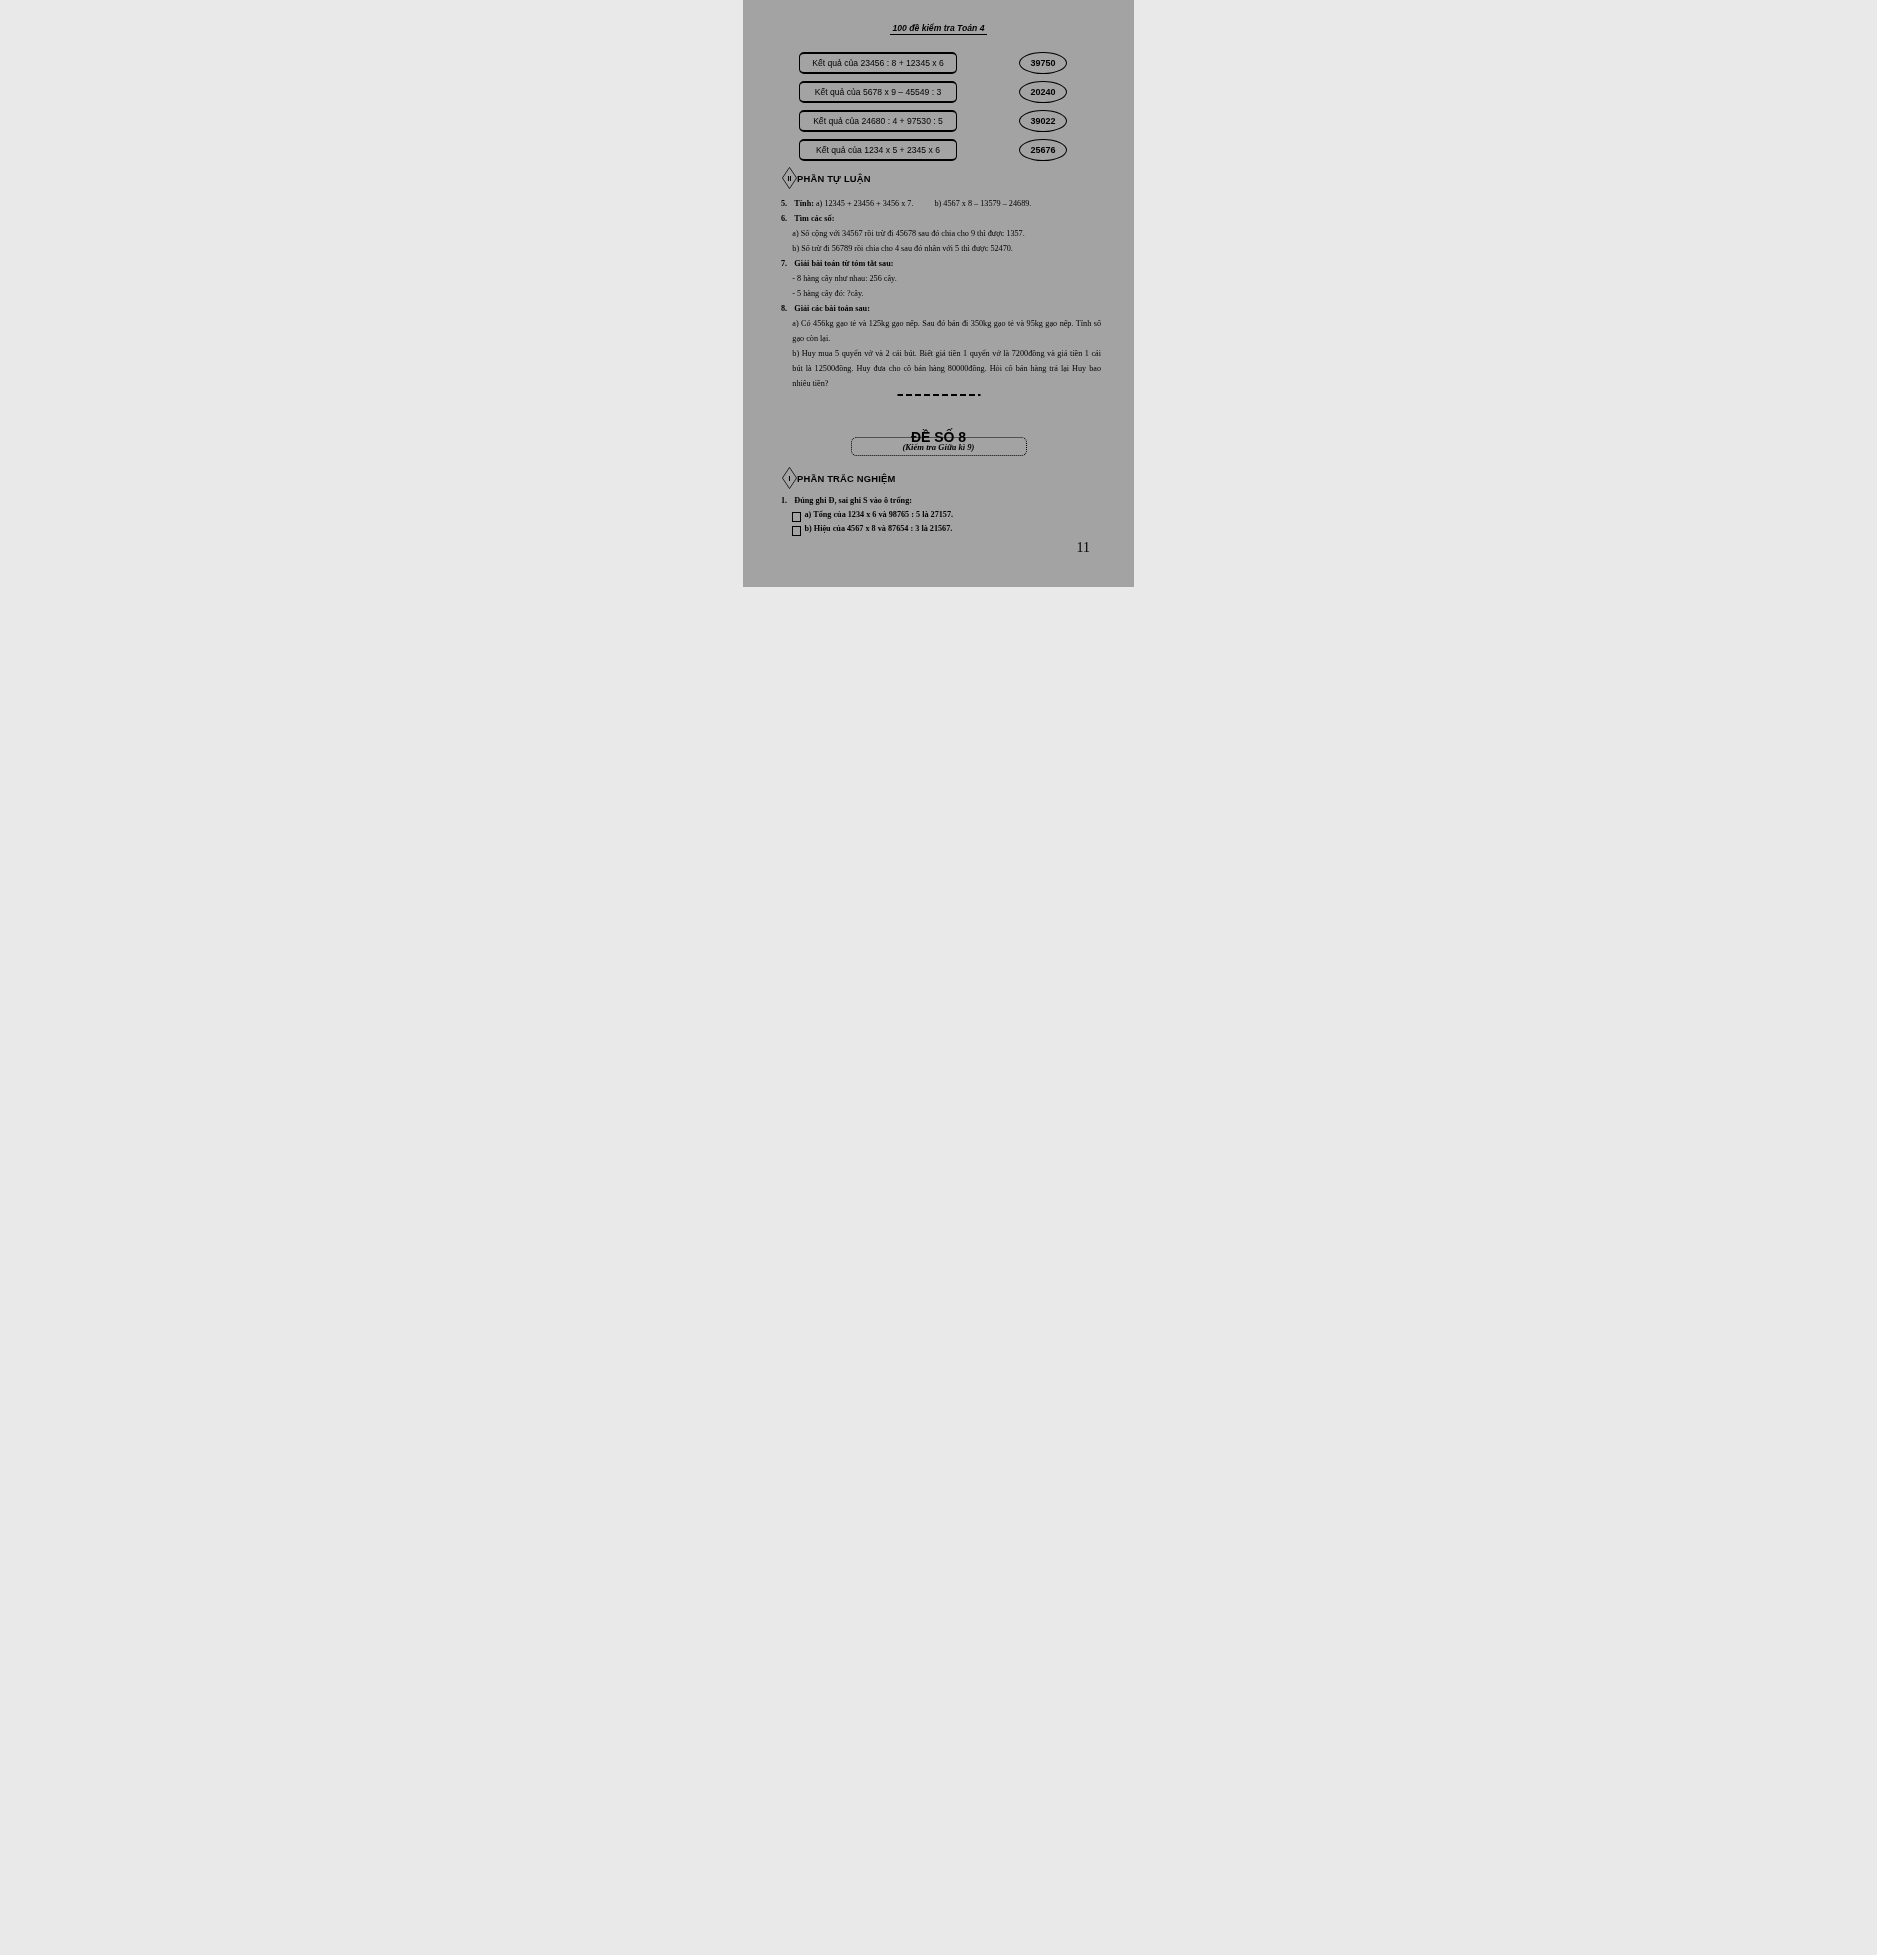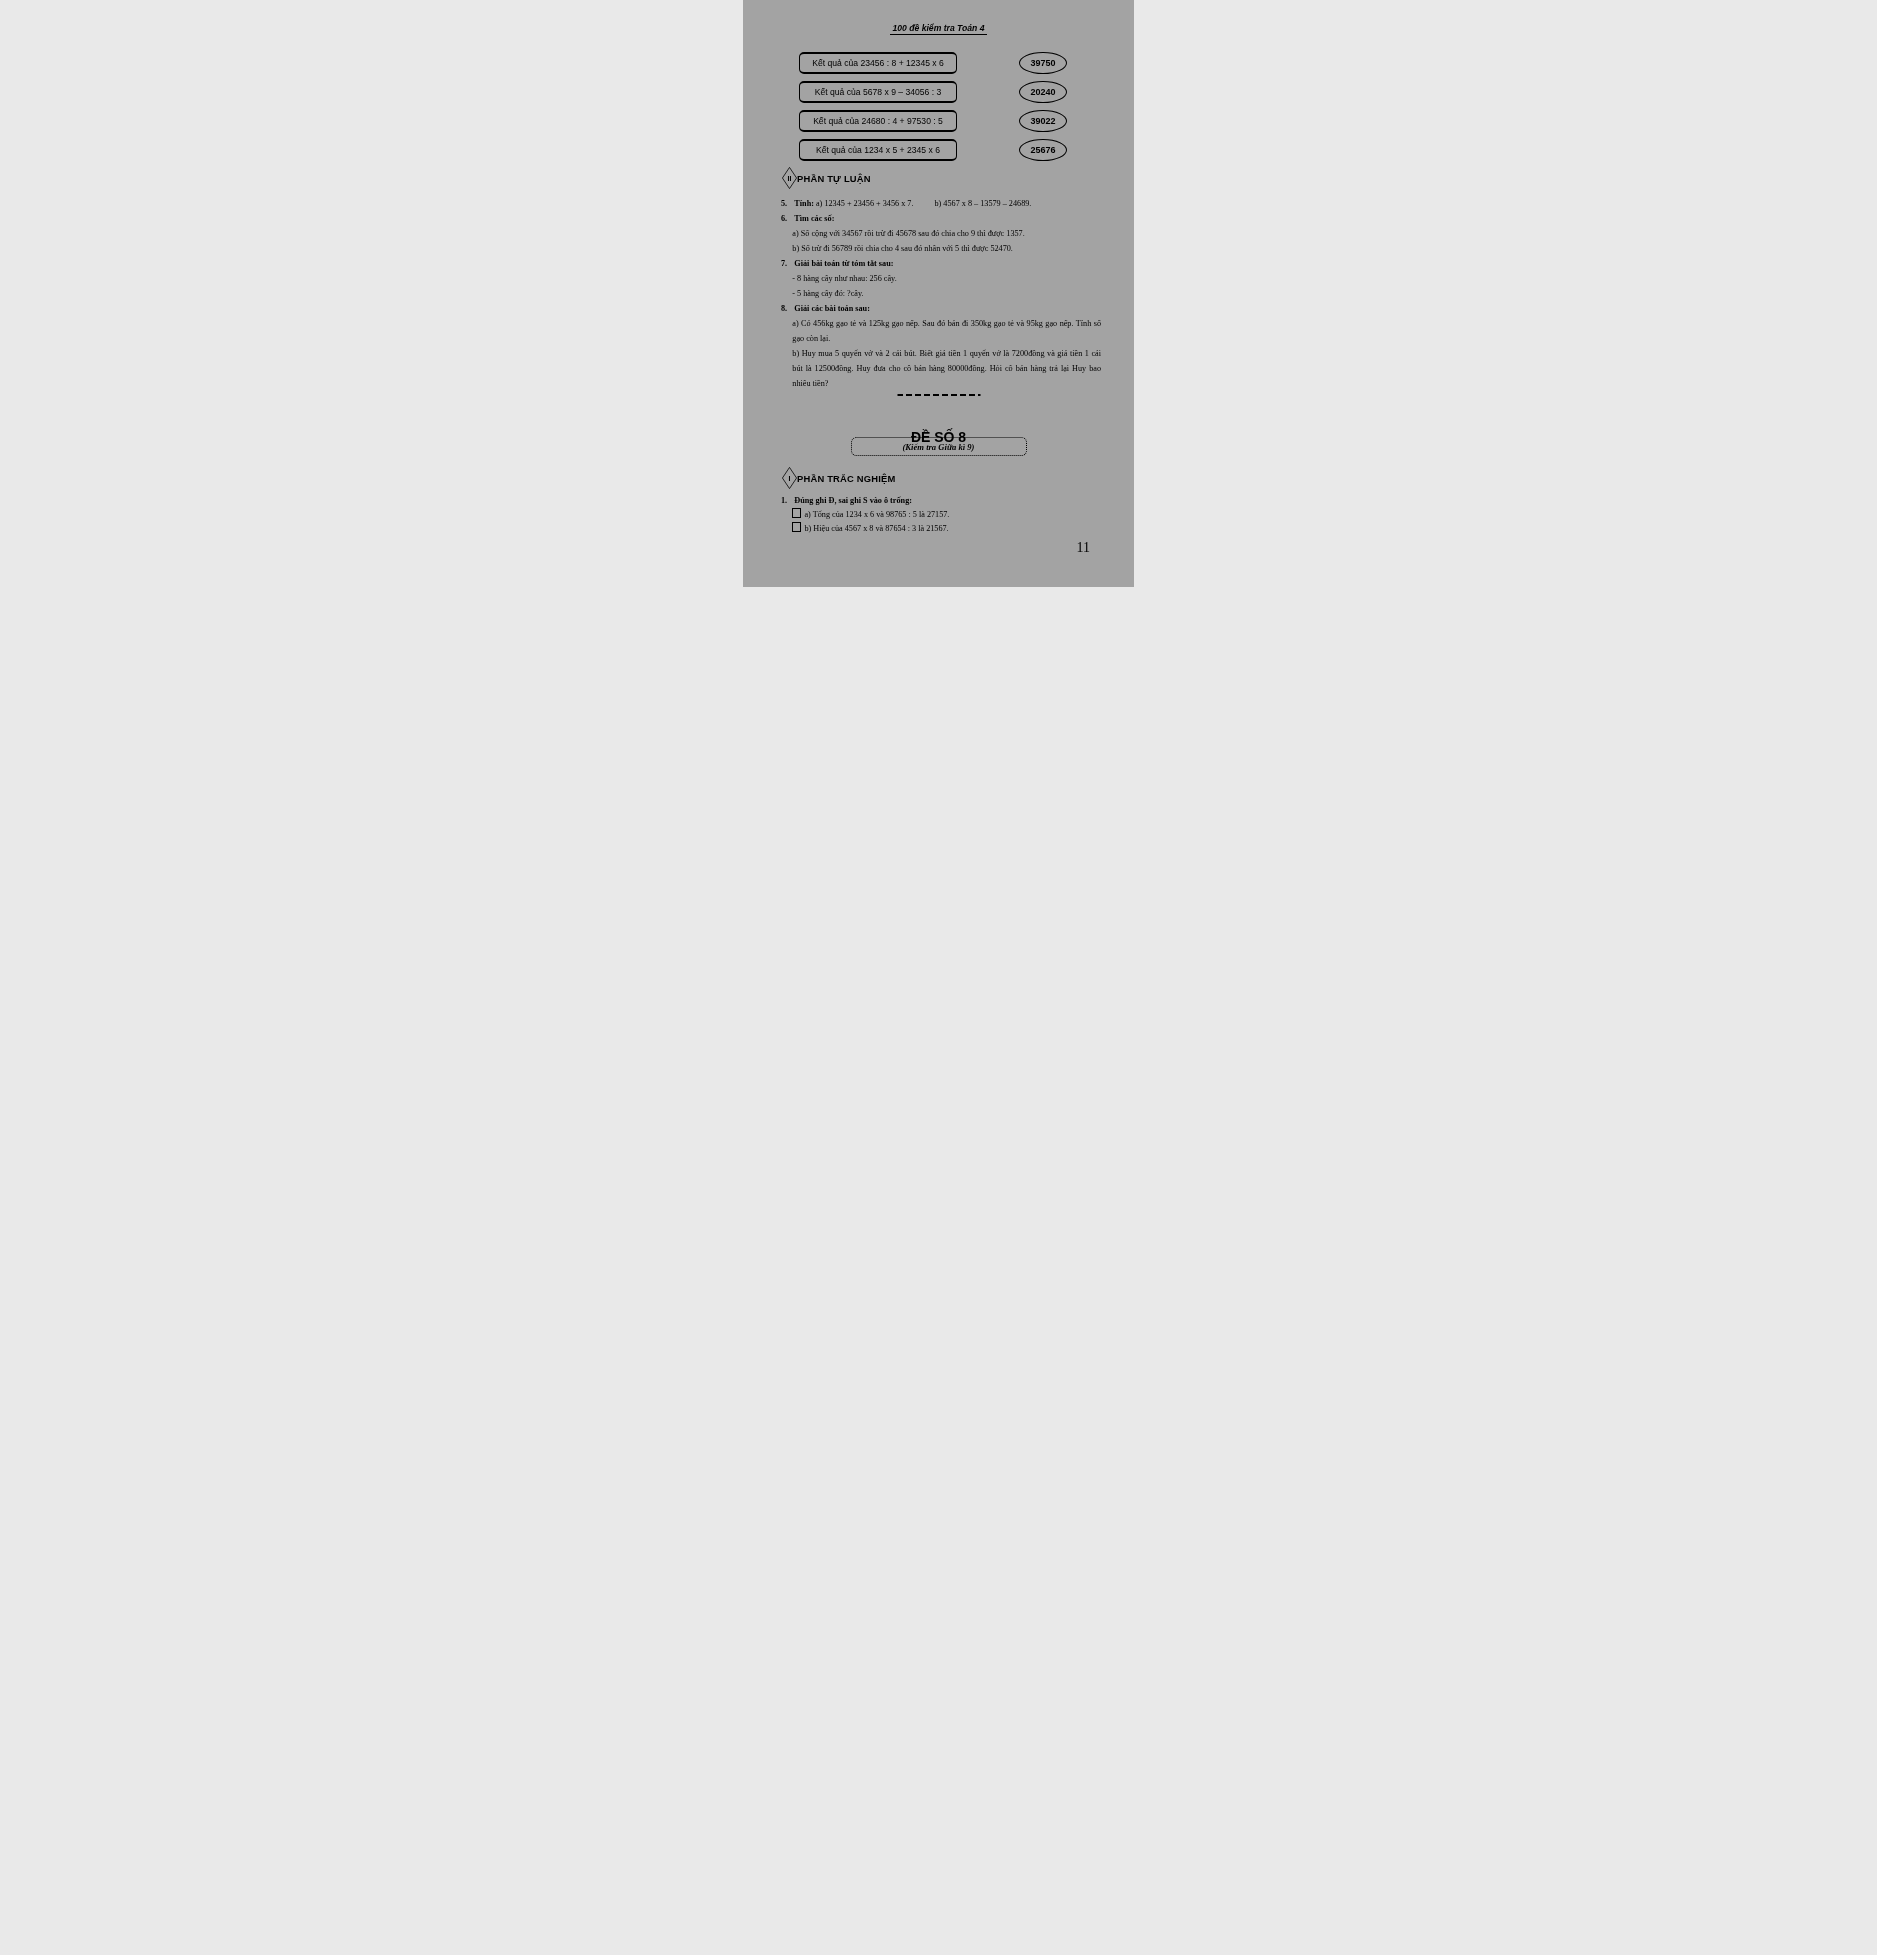--- a/index.html
+++ b/index.html
@@ -53,21 +53,21 @@
   
   .exam-title{position:absolute;top:429px;left:0;width:100%;text-align:center;
     font-family:"Liberation Sans", sans-serif;font-weight:bold;font-size:14px;}
   .exam-sub-box{position:absolute;top:437px;left:50%;transform:translateX(-50%);
     width:174px;height:17px;border:0.8px dotted #000;border-radius:5.5px;
     display:flex;align-items:center;justify-content:center;}
   .exam-sub{font-weight:bold;font-style:italic;font-size:8.6px;}
 
   
   .mc{position:absolute;top:494px;left:38px;width:320px;font-size:8.2px;line-height:14px;}
-  .mc-line{display:flex;align-items:flex-start;padding-left:11.3px;}
+  .mc-line{display:flex;align-items:flex-end;padding-left:11.3px;font-weight:bold;}
   .checkbox{display:inline-block;width:6.3px;height:7.8px;border:0.8px solid #000;
     margin-right:3.9px;flex:0 0 auto;}
 
   .page-num{position:absolute;top:540px;right:44px;font-size:14px;}
 </style>
 </head>
 <body>
 
 <div class="page">
 
@@ -75,21 +75,21 @@
     <span class="underline">100 đề kiểm tra Toán 4</span>
   </div>
 
   <div class="matching">
     <div class="match-row">
       <div class="expr-box">Kết quả của 23456 : 8 + 12345 x 6</div>
       <div class="match-gap"></div>
       <div class="oval">39750</div>
     </div>
     <div class="match-row">
-      <div class="expr-box">Kết quả của 5678 x 9 – 34056 : 3</div>
+      <div class="expr-box">Kết quả của 5678 x 9 – 45549 : 3</div>
       <div class="match-gap"></div>
       <div class="oval">20240</div>
     </div>
     <div class="match-row">
       <div class="expr-box">Kết quả của 24680 : 4 + 97530 : 5</div>
       <div class="match-gap"></div>
       <div class="oval">39022</div>
     </div>
     <div class="match-row">
       <div class="expr-box">Kết quả của 1234 x 5 + 2345 x 6</div>

